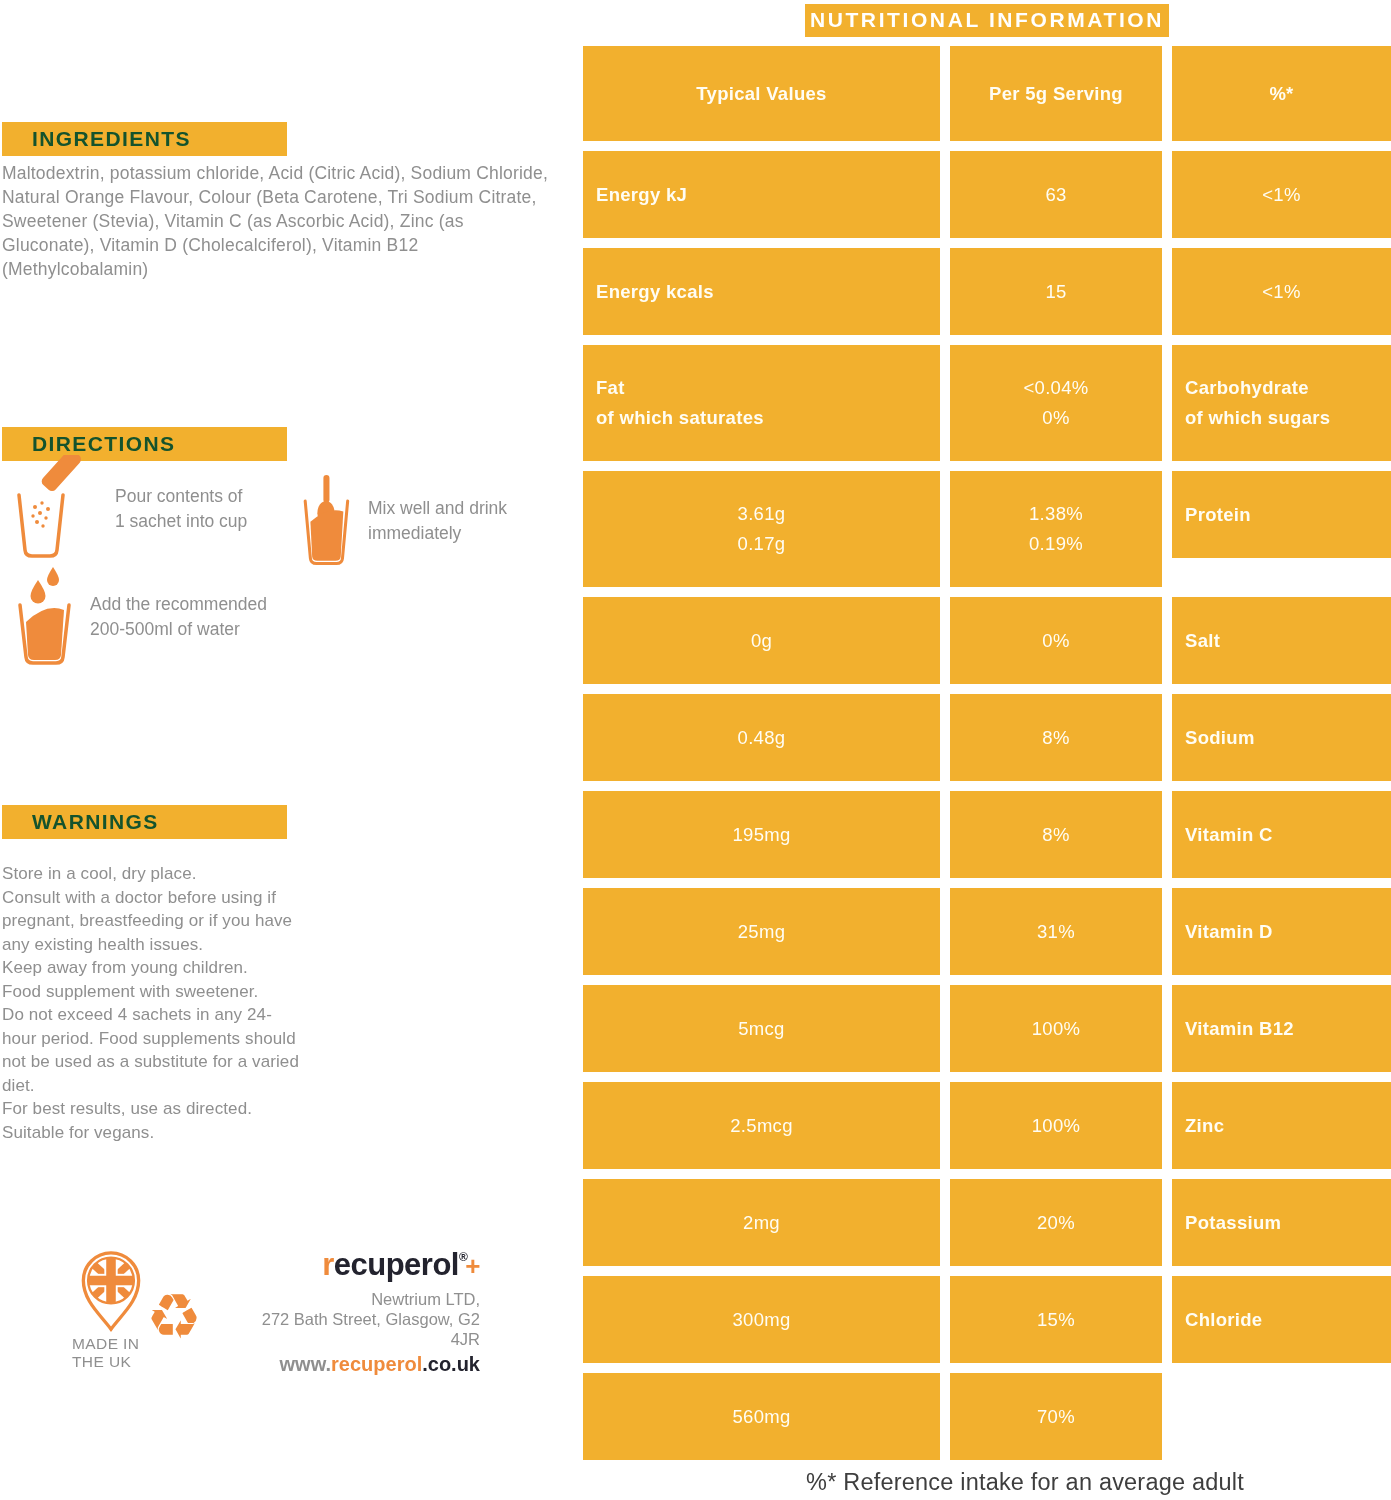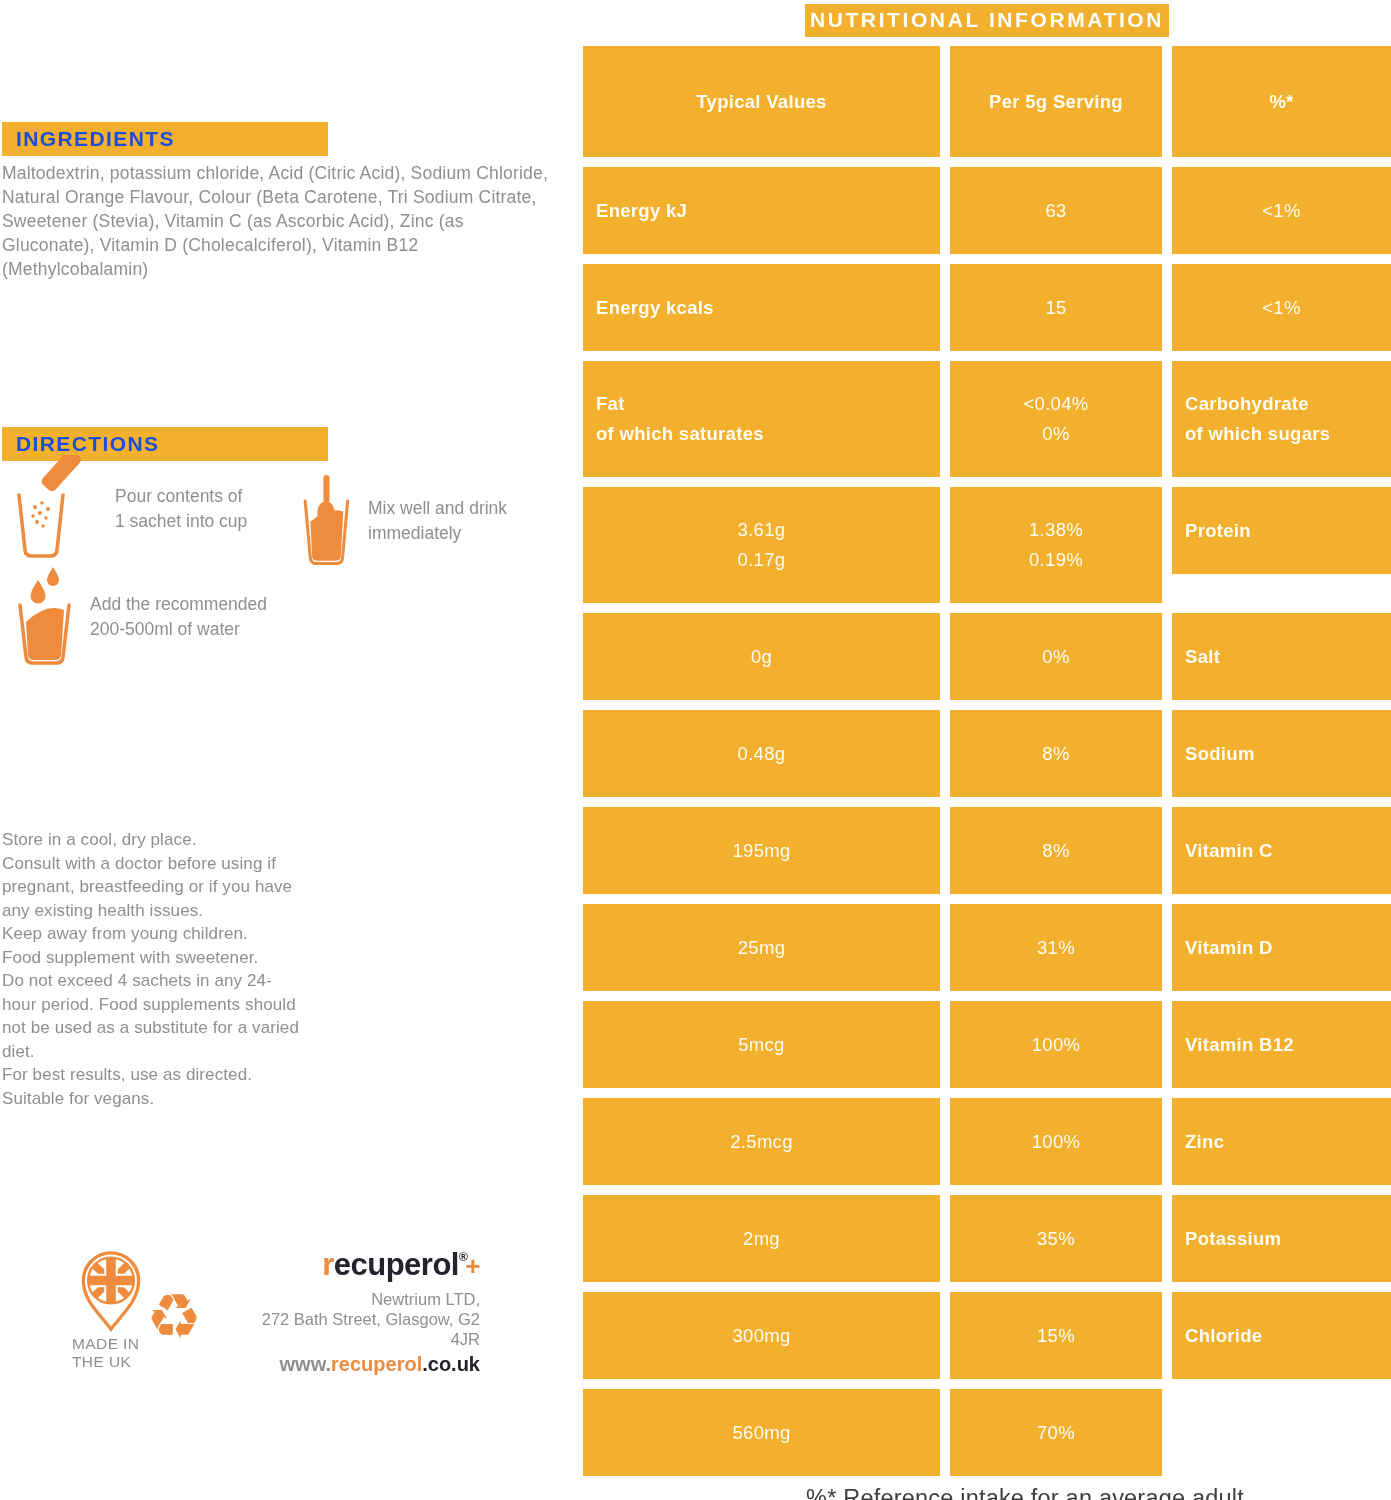--- a/index.html
+++ b/index.html
@@ -10,23 +10,23 @@
     --cell-text:#FFFDF4;
   }
   *{box-sizing:border-box;}
   html,body{margin:0;padding:0;}
   body{
     width:1391px;height:1500px;position:relative;overflow:hidden;
     background:#ffffff;font-family:"Liberation Sans", sans-serif;
   }
   
   .section-header{
-    background:var(--amber);color:#1d4ed8;font-weight:bold;font-size:21px;
-    letter-spacing:1.4px;width:326px;height:34px;line-height:34px;
-    padding-left:14px;
+    background:var(--amber);color:#14532d;font-weight:bold;font-size:21px;
+    letter-spacing:1.4px;width:285px;height:34px;line-height:34px;
+    padding-left:30px;
   }
   #ingredients{position:absolute;left:2px;top:122px;width:556px;}
   #ingredients .body{
     margin-top:5px;color:var(--gray);font-size:17.5px;line-height:24px;letter-spacing:0.2px;
   }
   #directions{position:absolute;left:2px;top:427px;width:556px;height:230px;}
   .step{position:absolute;display:flex;align-items:center;gap:16px;
     color:var(--gray);font-size:17.5px;line-height:25px;}
   .step .txt{flex:1;}
   #step-pour{left:5px;top:28px;width:250px;}
@@ -57,21 +57,21 @@
     width:max-content;margin:0 auto;background:var(--amber);color:#fff;
     font-weight:bold;font-size:21px;letter-spacing:2.6px;padding:4px 5px 5px;
   }
   .grid{margin-top:9px;display:grid;grid-template-columns:357px 212px 1fr;gap:10px;}
   .cell{
     background:var(--amber);color:var(--cell-text);font-size:18.5px;
     display:flex;flex-direction:column;justify-content:center;align-items:center;
     text-align:center;line-height:1.62;letter-spacing:0.3px;
   }
   .cell.label{align-items:flex-start;text-align:left;padding-left:13px;font-weight:bold;}
-  .cell.hdr{font-weight:bold;height:111px;}
+  .cell.hdr{font-weight:bold;height:95px;}
   .h87{height:87px;} .h116{height:116px;}
   .footnote{
     margin-top:9px;text-align:center;color:#3E3E3E;font-size:23.5px;
     transform:translateX(38px);letter-spacing:0.2px;
   }
   svg{display:block;}
 </style>
 </head>
 <body>
 
@@ -122,20 +122,21 @@
         <path d="M22 13 Q14.5 24 14.5 29 a7.5 7.5 0 0 0 15 0 Q29.5 24 22 13 Z" fill="#EF8B3C"></path>
         <path d="M10 55 Q30 36 48 43 L45 88 Q44.5 93 39 93 L18 93 Q12.5 93 12 88 Z" fill="#EF8B3C"></path>
         <path d="M4 38 L10 90 Q10.5 96 17 96 L40 96 Q46.5 96 47 90 L53 38" fill="none" stroke="#EF8B3C" stroke-width="3.5" stroke-linecap="round"></path>
       </svg>
     </span>
     <span class="txt">Add the recommended 200-500ml of water</span>
   </div>
 </section>
 
 <section id="warnings">
+  <div class="section-header">WARNINGS</div>
   <div class="body">
       <div>Store in a cool, dry place.</div>
       <div>Consult with a doctor before using if pregnant, breastfeeding or if you have any existing health issues.</div>
       <div>Keep away from young children.</div>
       <div>Food supplement with sweetener.</div>
       <div>Do not exceed 4 sachets in any 24-hour period. Food supplements should not be used as a substitute for a varied diet.</div>
       <div>For best results, use as directed.</div>
       <div>Suitable for vegans.</div>
     </div>
 </section>
@@ -275,21 +276,21 @@
       <div class="cell h87">
         <div>100%</div>
       </div>
       <div class="cell label h87">
         <div>Zinc</div>
       </div>
       <div class="cell h87">
         <div>2mg</div>
       </div>
       <div class="cell h87">
-        <div>35%</div>
+        <div>20%</div>
       </div>
       <div class="cell label h87">
         <div>Potassium</div>
       </div>
       <div class="cell h87">
         <div>300mg</div>
       </div>
       <div class="cell h87">
         <div>15%</div>
       </div>

